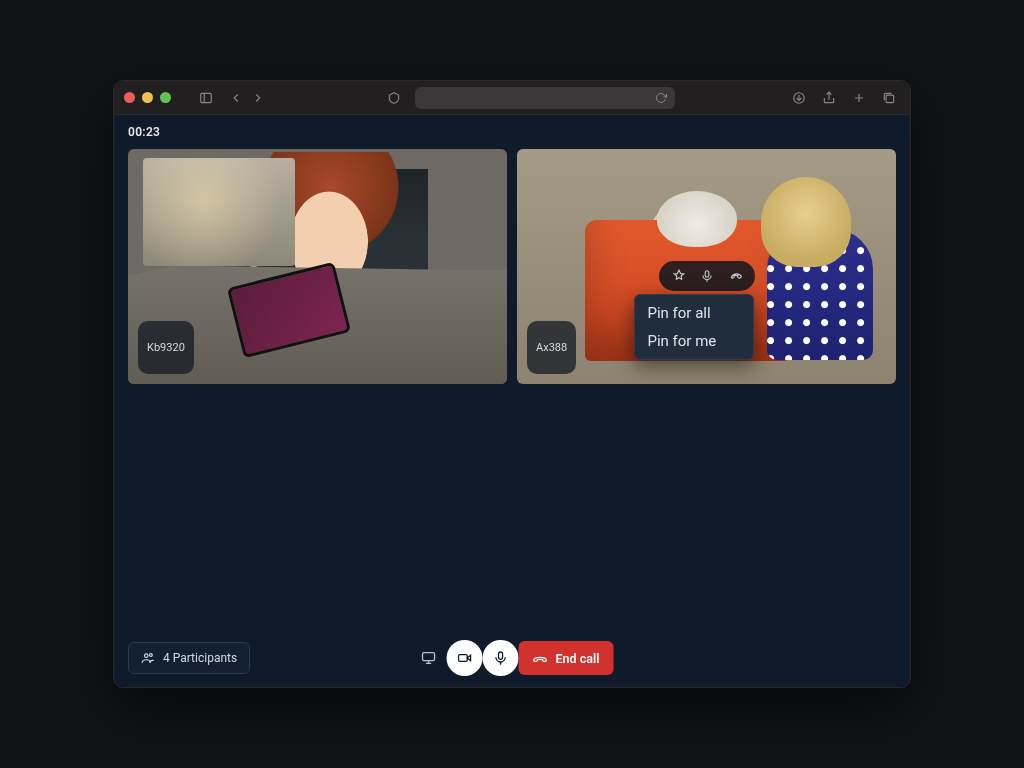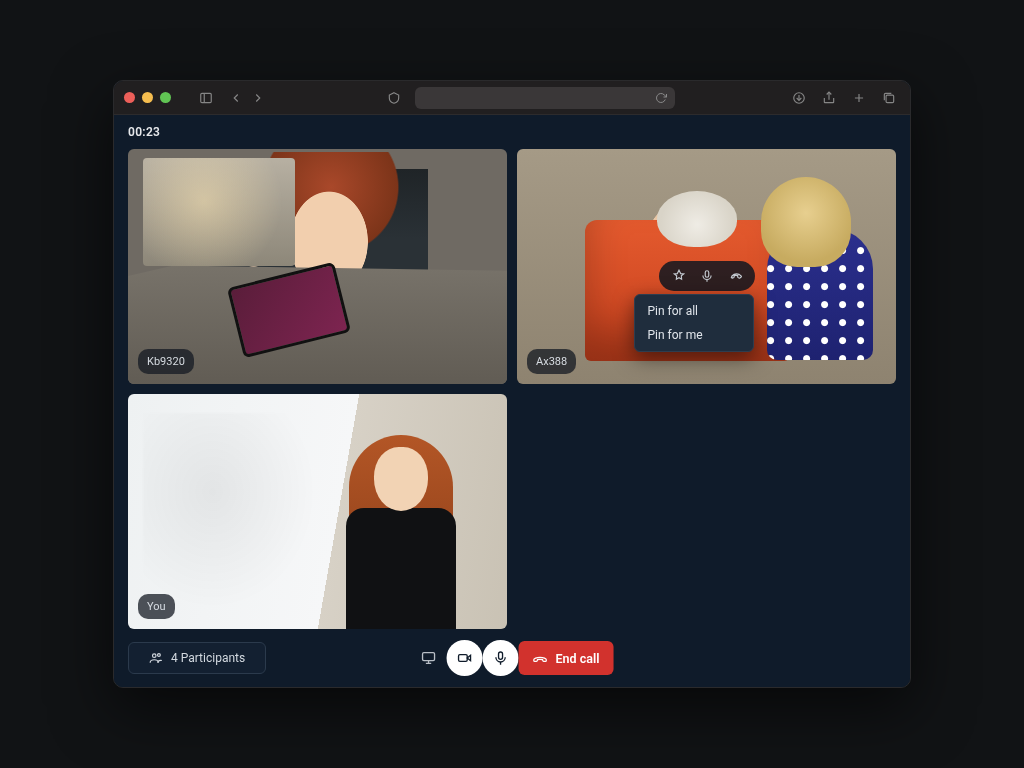--- a/index.html
+++ b/index.html
@@ -103,21 +103,21 @@
     overflow:hidden;
     background:var(--tile-bg);
   }
   .tile .art { position:absolute; inset:0; }
   .name-pill {
     position:absolute;
     left:10px; bottom:10px;
     background:var(--pill-bg);
     color:#d6dbe1;
     font-size:11px;
-    padding:6px 9px;
+    padding:20px 9px;
     border-radius:10px;
     backdrop-filter: blur(2px);
   }
   
   .tile-ctl {
     position:absolute;
     top:112px; left:50%; transform:translateX(-50%);
     background:rgba(15,22,32,0.85);
     border-radius:18px;
     height:30px;
@@ -136,39 +136,39 @@
     top:145px; left:31%;
     background:var(--popover-bg);
     border:1px solid var(--popover-border);
     border-radius:6px;
     min-width:120px;
     padding:4px 0;
     box-shadow:0 6px 20px rgba(0,0,0,0.5);
   }
   .popover .item {
     padding:5px 12px;
-    font-size:12px;
+    font-size:15px;
     color:#dfe4ea;
     cursor:default;
   }
 
   
   .toolbar {
     position:relative;
     height:58px;
     display:flex; align-items:center;
     padding:0 14px;
   }
   .participants-btn {
     display:flex; align-items:center; gap:8px;
     border:1px solid #2b3a4c;
     background:#132031;
     color:#d2d8df;
     height:32px;
-    padding:0 20px;
+    padding:0 12px;
     border-radius:6px;
     font-size:12px;
   }
   .participants-btn svg{width:14px;height:14px;}
   .center-controls {
     position:absolute;
     left:50%; top:50%; transform:translate(-50%,-50%);
     display:flex; align-items:center; 
   }
   .circle {
@@ -435,32 +435,20 @@
               <span>Pin for me</span>
             </div>
           </div>
 
           <div class="name-pill">
             <span>Ax388</span>
           </div>
         </div>
 
 
-        <div class="tile">
-          <div class="art art4"></div>
-          <div class="wb-reflect"></div>
-          <div class="you4">
-            <div class="hair"></div>
-              <div class="top"></div>
-              <div class="face"></div>
-          </div>
-          <div class="name-pill">
-            <span>You</span>
-          </div>
-        </div>
 
       </div>
 
       <div class="toolbar">
         <div class="participants-btn">
           <svg viewBox="0 0 24 24" fill="none" stroke="currentColor" stroke-width="2">
               <circle cx="9" cy="8" r="3"></circle>
               <path d="M2 20c0-3 3-5 7-5s7 2 7 5"></path>
               <circle cx="17" cy="7" r="2.4"></circle>
               <path d="M15 20c0-2.2 2-4 5-4 .7 0 1.4.1 2 .3"></path>

